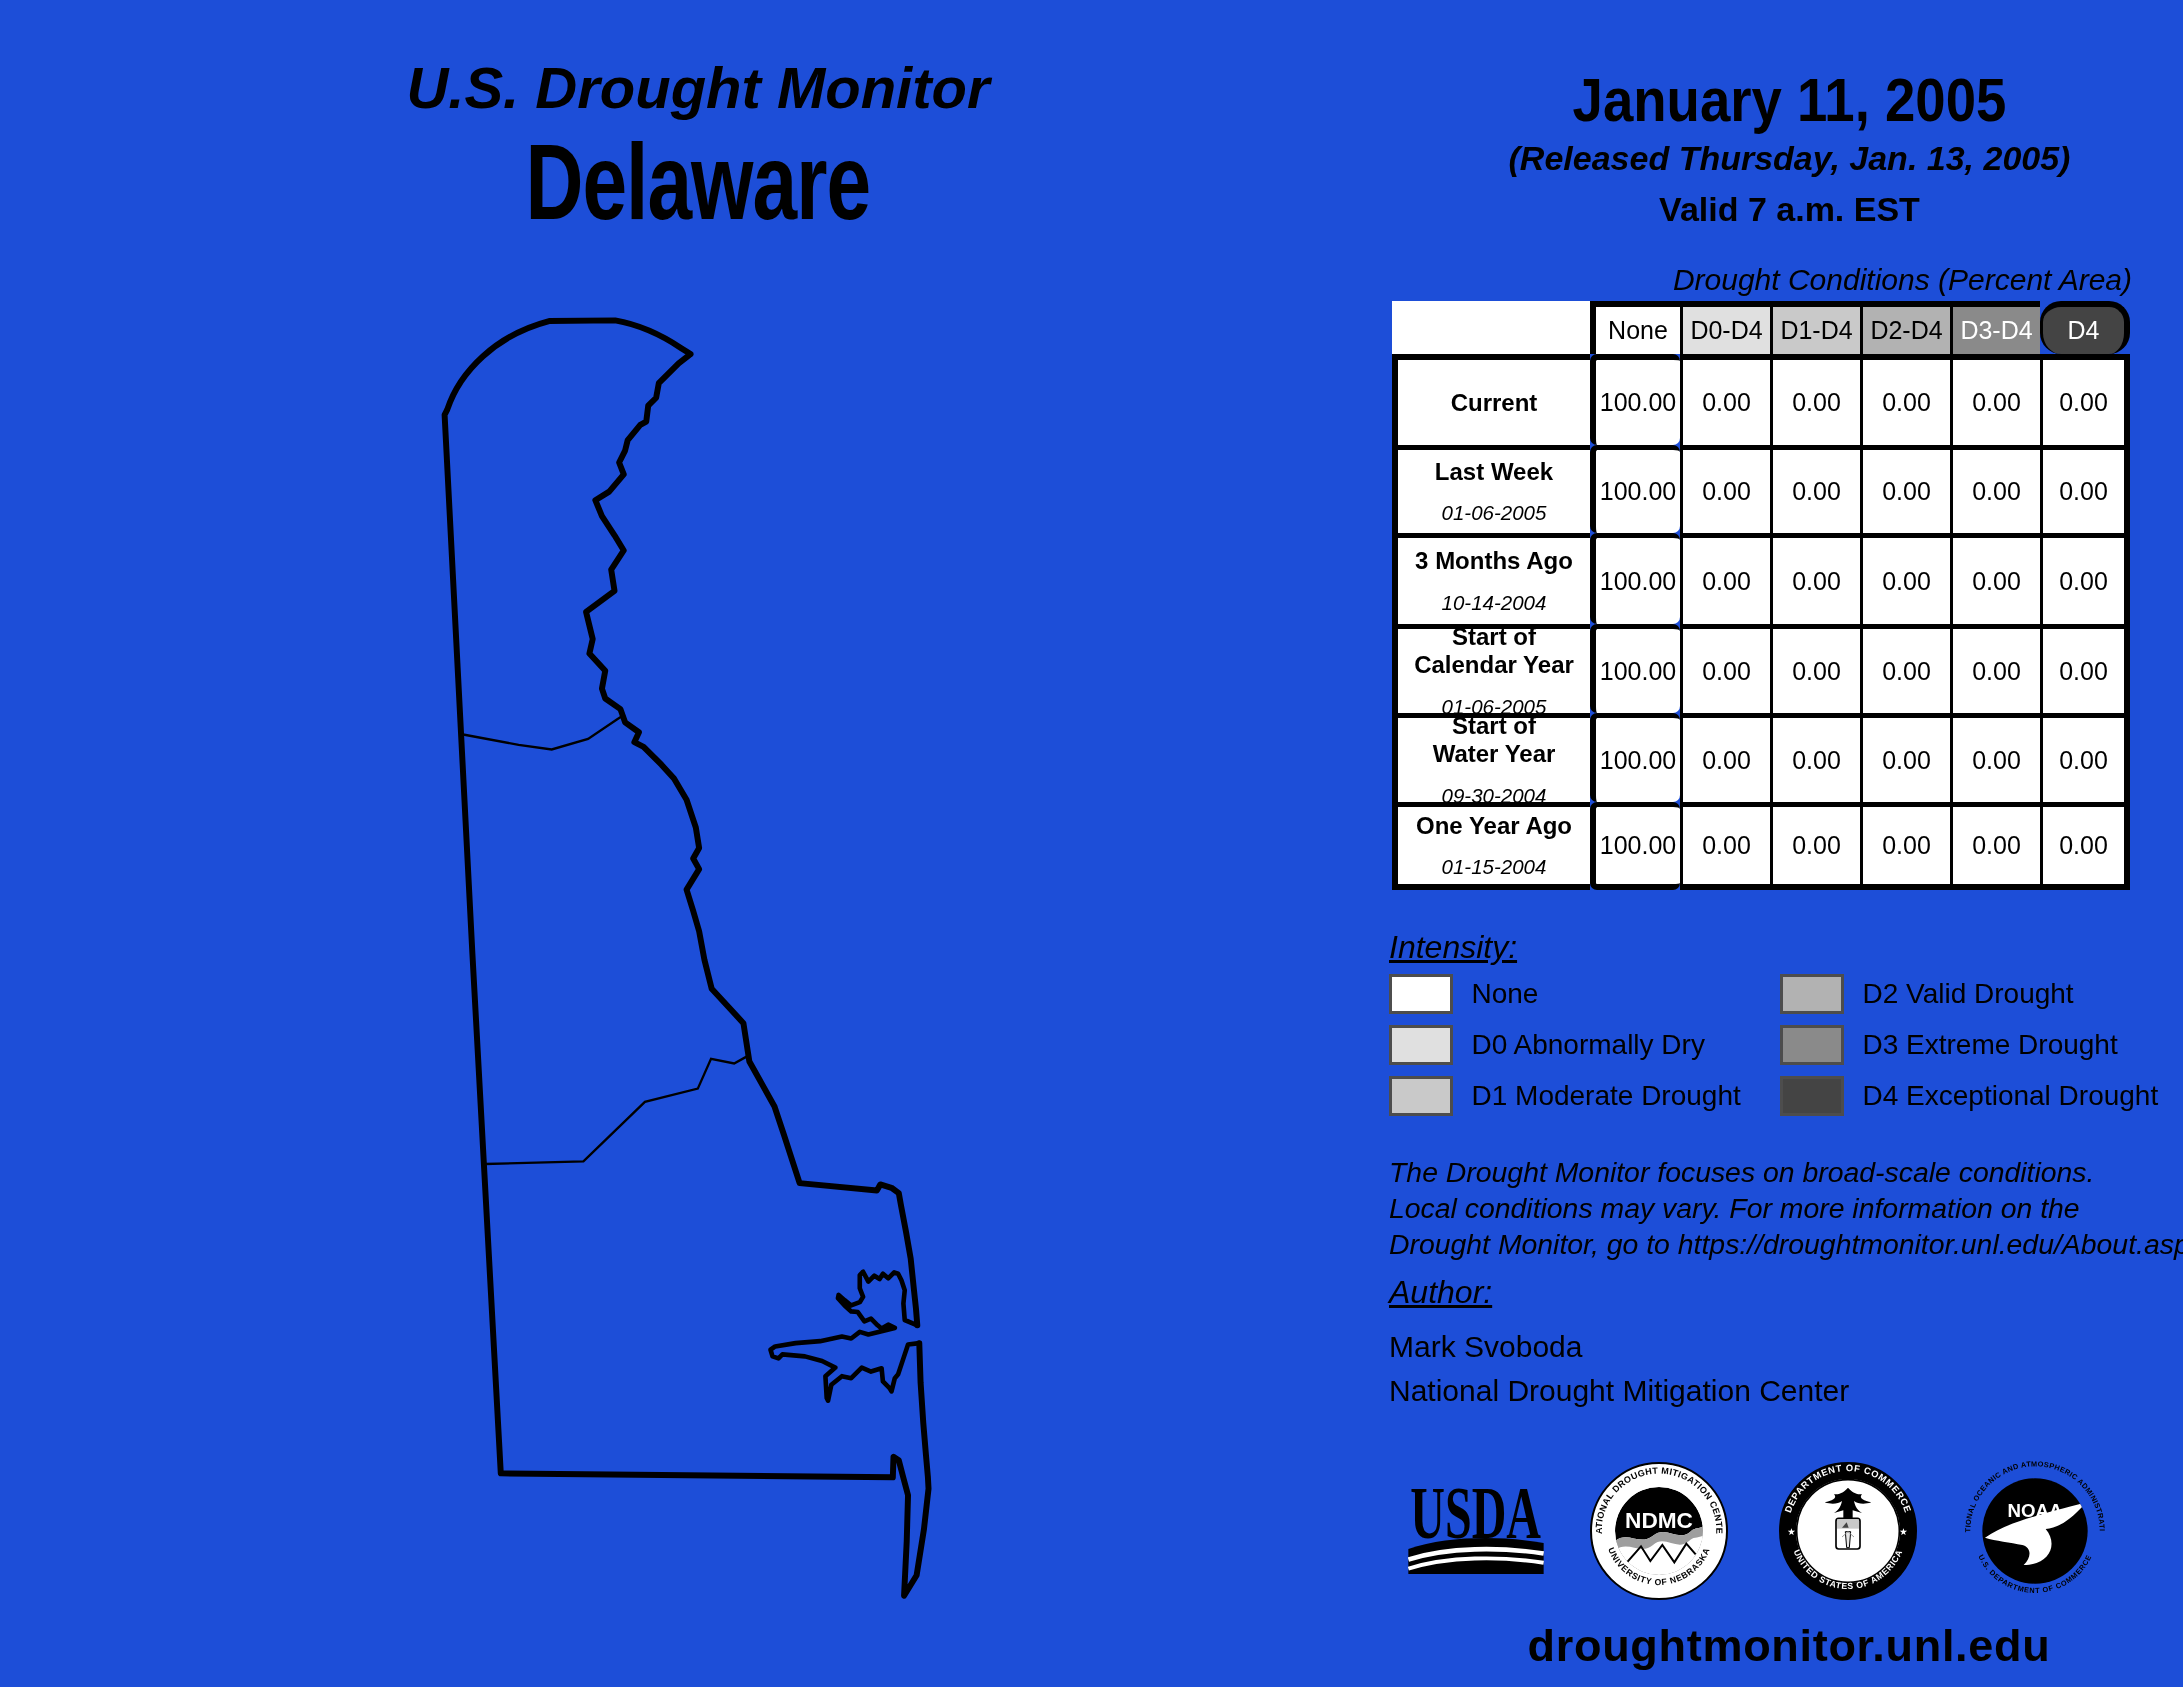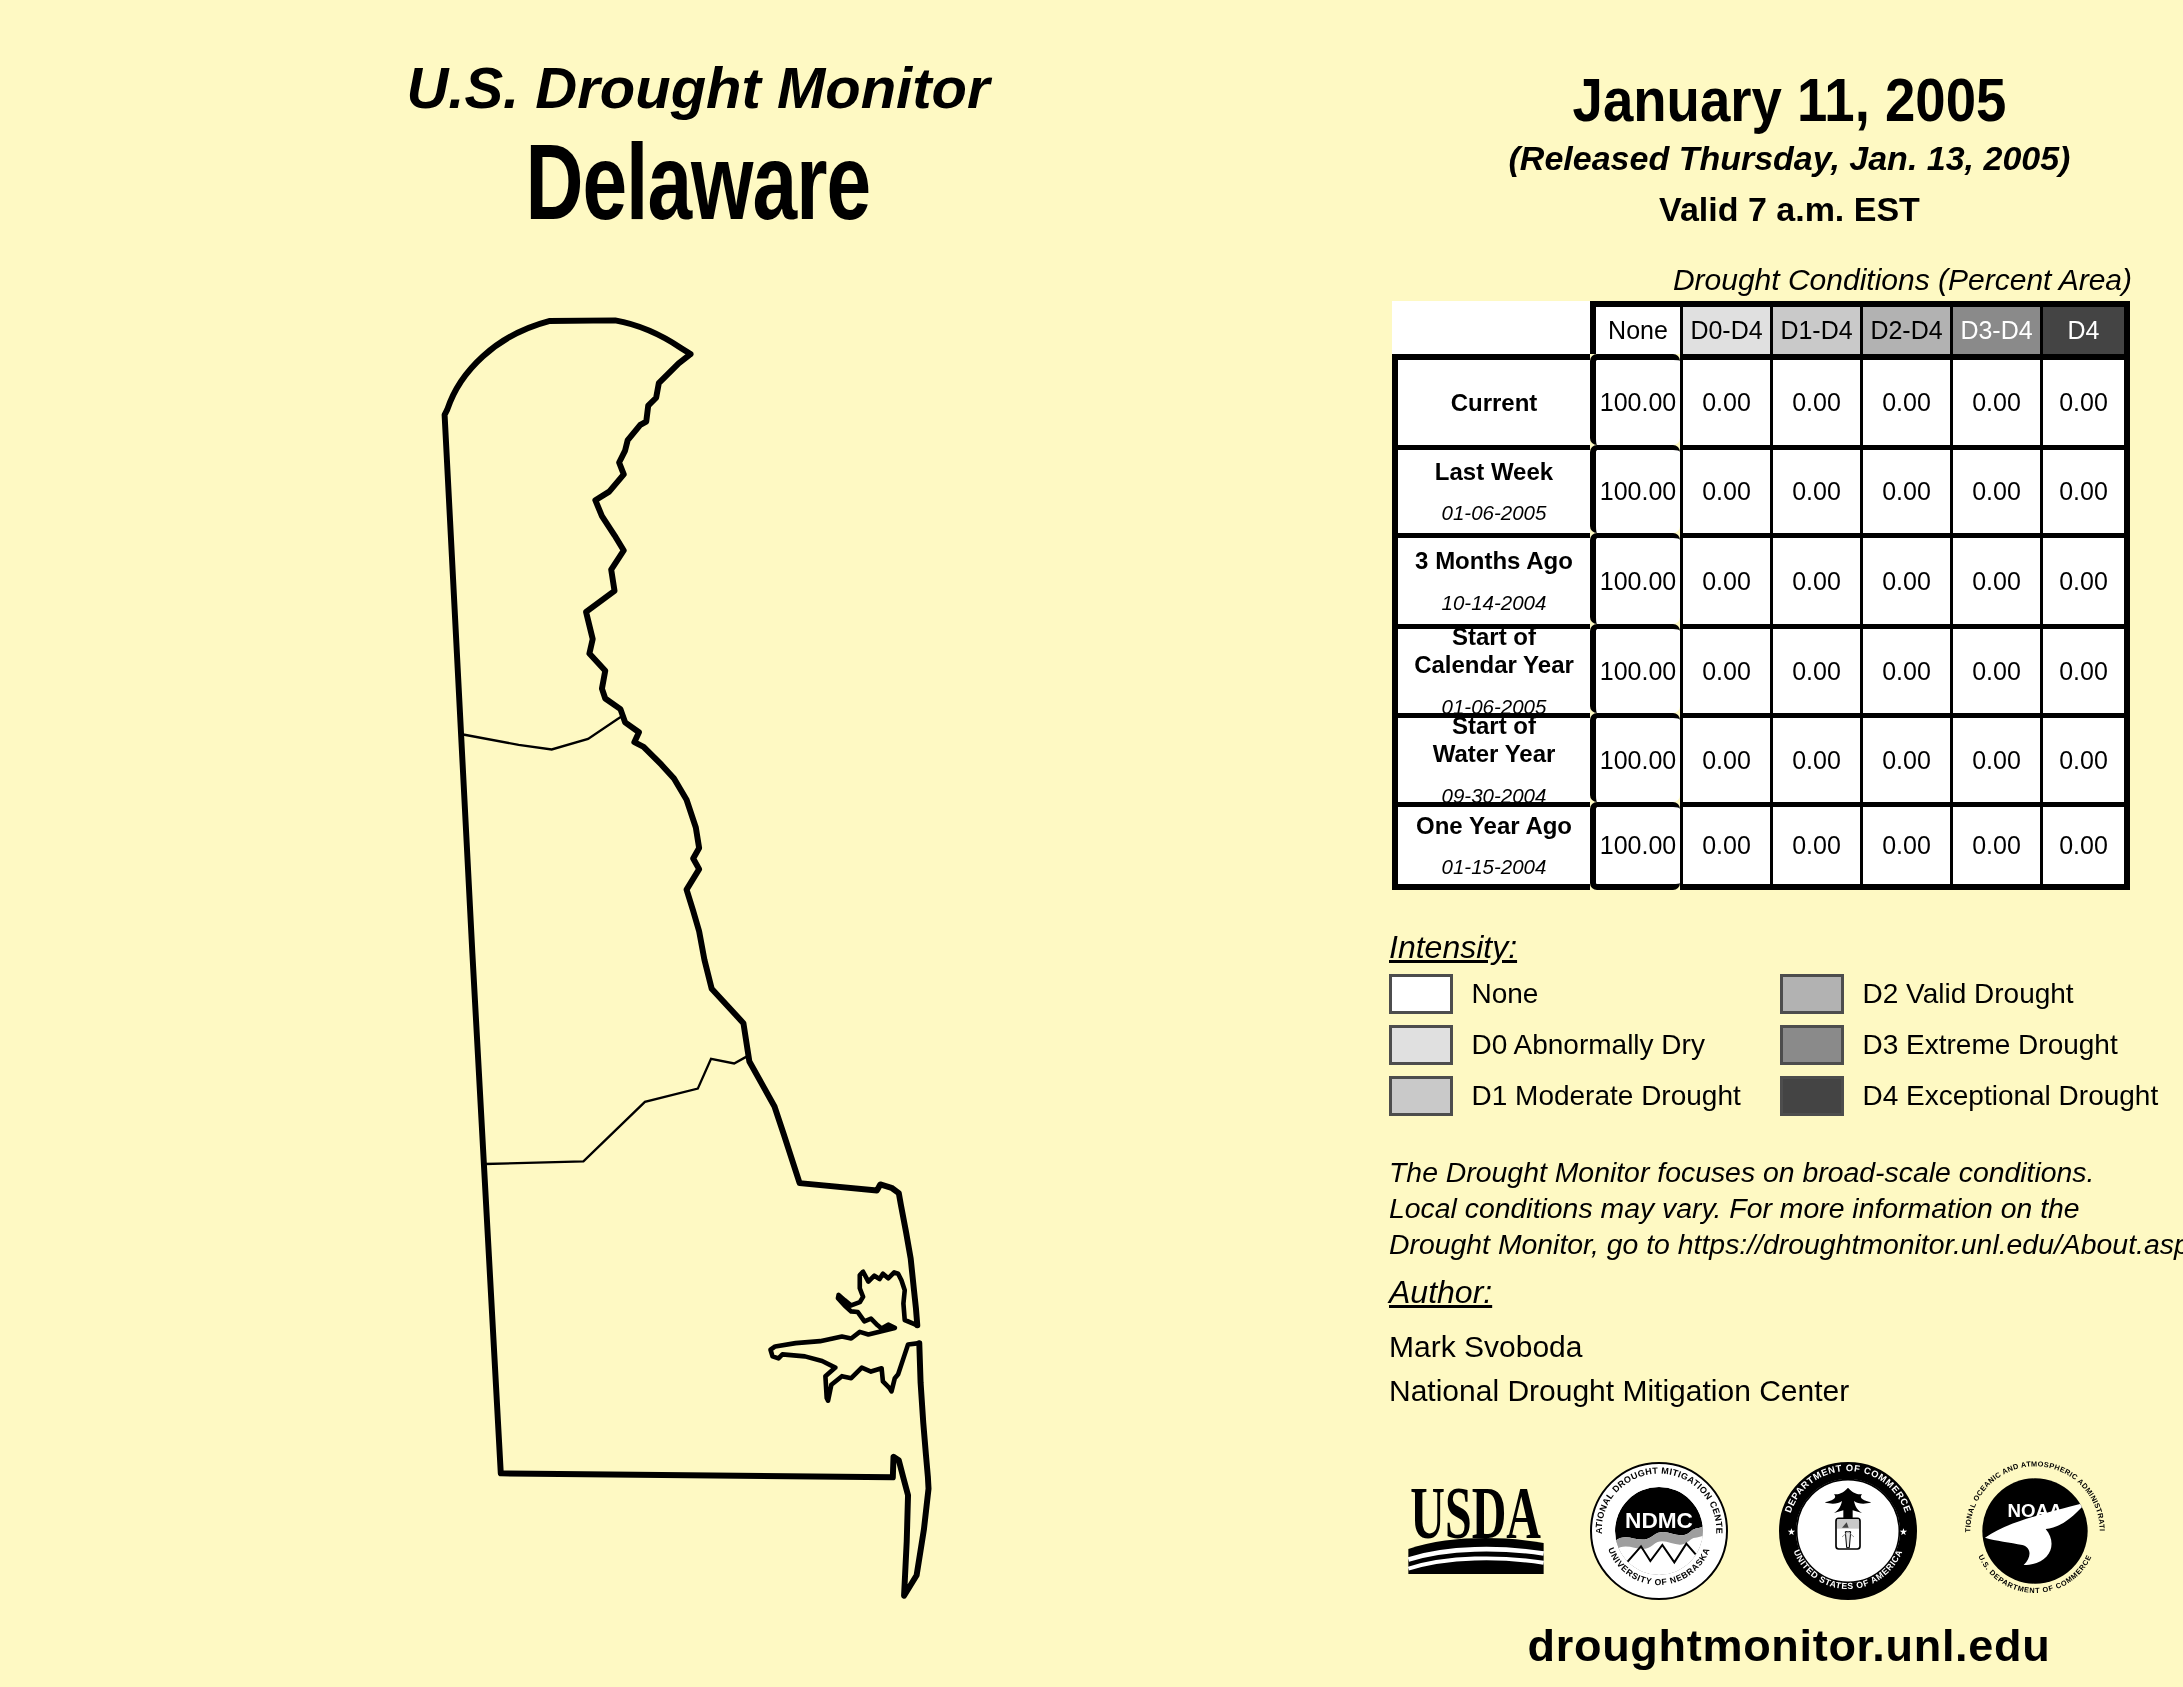--- a/index.html
+++ b/index.html
@@ -1,16 +1,16 @@
 <!DOCTYPE html>
 <html style="font-size:10.6px"><head>
 <meta charset="utf-8">
 <style>
   html,body{margin:0;padding:0;background:#fff;}
-  .pg{position:relative;width:2183px;height:1687px;background:#fef9c3;overflow:hidden;
+  .pg{position:relative;width:2183px;height:1687px;background:#1d4ed8;overflow:hidden;
       font-family:"Liberation Sans","DejaVu Sans",sans-serif;color:#000;}
   .abs{position:absolute;}
 
   
   #title-block{left:278px;top:58px;width:840px;text-align:center;}
   .us-title{font-size:58px;font-weight:bold;font-style:italic;line-height:1.05;}
   .state-title{display:inline-block;font-size:107px;font-weight:bold;line-height:1;margin-top:10.6px;
                transform:scaleX(0.75);transform-origin:50% 50%;letter-spacing:-1.3px;}
 
   #date-block{left:1462px;top:64px;width:655px;text-align:center;}
@@ -83,21 +83,21 @@
 
   <div class="abs" id="table-title">Drought Conditions (Percent Area)</div>
 
   <div class="abs" id="dm-table">
     <div class="tc"></div>
     <div class="tc hd first" style="background-color: rgb(255, 255, 255); color: rgb(0, 0, 0);">None</div>
     <div class="tc hd" style="background-color: rgb(224, 224, 224); color: rgb(0, 0, 0);">D0-D4</div>
     <div class="tc hd" style="background-color: rgb(201, 201, 201); color: rgb(0, 0, 0);">D1-D4</div>
     <div class="tc hd" style="background-color: rgb(178, 178, 178); color: rgb(0, 0, 0);">D2-D4</div>
     <div class="tc hd" style="background-color: rgb(138, 138, 138); color: rgb(255, 255, 255);">D3-D4</div>
-    <div class="tc hd last" style="background-color: rgb(68, 68, 68); color: rgb(255, 255, 255);">D4</div>
+    <div class="tc hd last" style="background-color: rgb(68, 68, 68); color: rgb(255, 255, 255); border-radius: 21px;">D4</div>
 
     <div class="tc d1 lblc">
         <div>
           <div class="rl">Current</div>
         </div>
       </div>
     <div class="tc d1 v1">100.00</div>
     <div class="tc d1 vn">0.00</div>
     <div class="tc d1 vn">0.00</div>
     <div class="tc d1 vn">0.00</div>

